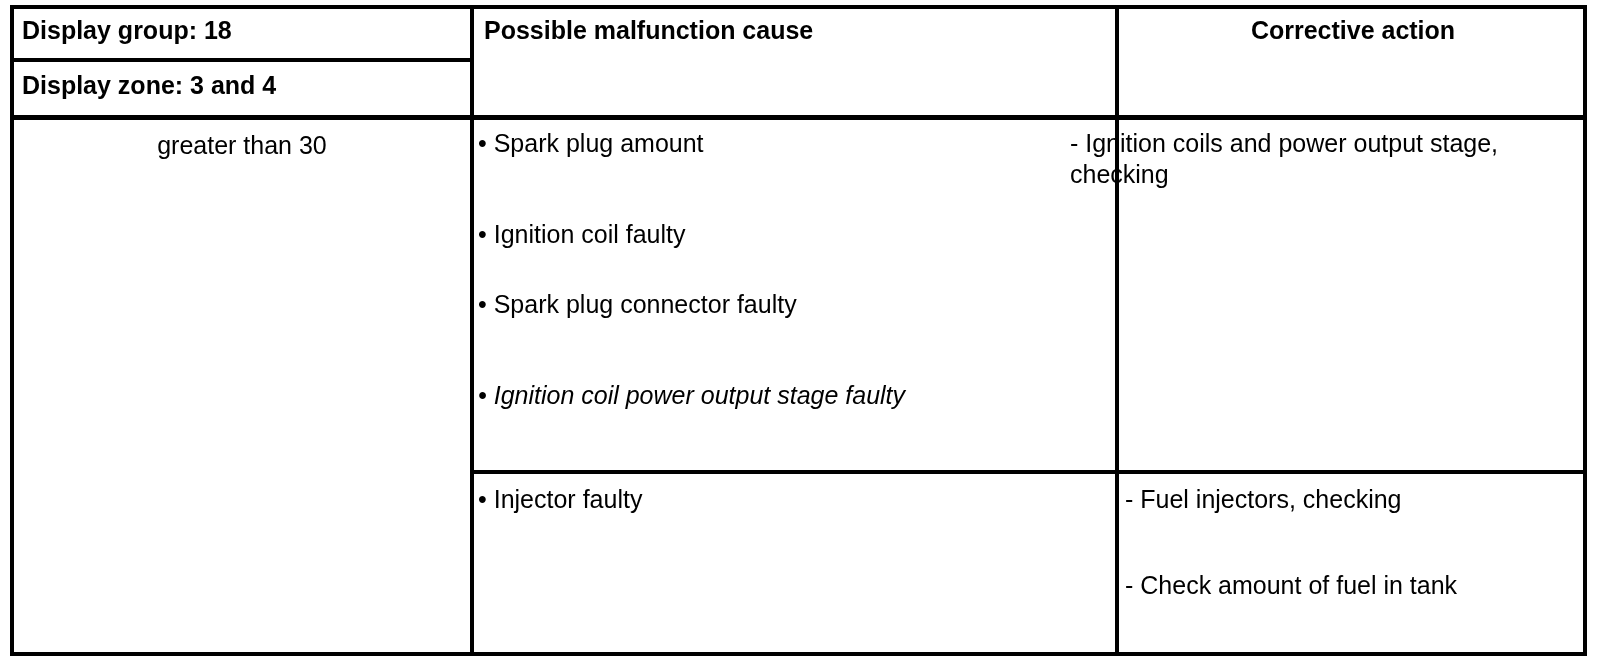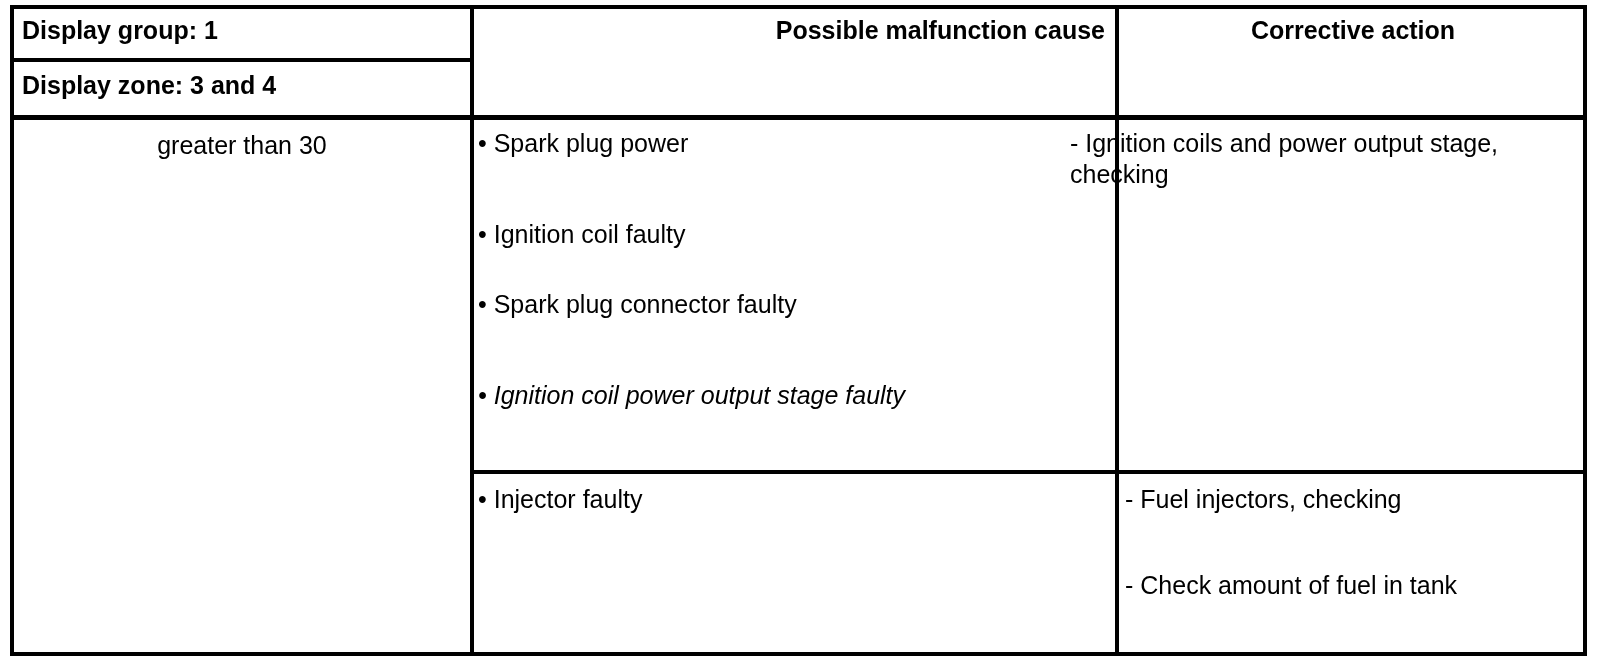--- a/index.html
+++ b/index.html
@@ -74,21 +74,21 @@
   }
   .hdr-zone {
     left: 0; top: 53px;
     width: 456px; height: 53px;
     padding: 8px 0 0 8px;
   }
   .hdr-cause {
     left: 460px; top: 0;
     width: 641px; height: 112px;
     padding: 6px 10px 0 10px;
-    text-align: right;
+    text-align: left;
   }
   .hdr-action {
     left: 1105px; top: 0;
     width: 468px; height: 106px;
     padding: 6px 10px 0 10px;
     text-align: center;
   }
 
   .bold-head {
     font-size: 25px;
@@ -161,41 +161,41 @@
 
   <div class="table">
 
     <div class="vline col1"></div>
     <div class="vline col2"></div>
     <div class="hline hdr-split"></div>
     <div class="hline header-body"></div>
     <div class="hline group-split"></div>
 
     <div class="cell hdr-group">
-      <div class="bold-head">Display group: 1</div>
+      <div class="bold-head">Display group: 18</div>
     </div>
 
     <div class="cell hdr-zone">
       <div class="bold-head">Display zone: 3 and 4</div>
     </div>
 
     <div class="cell hdr-cause">
       <div class="bold-head">Possible malfunction cause</div>
     </div>
 
     <div class="cell hdr-action">
       <div class="bold-head">Corrective action</div>
     </div>
 
     <div class="cell body-threshold">
       <div class="threshold-text">greater than 30</div>
     </div>
 
     <div class="cell causes-1">
-      <span class="item g1">• Spark plug power</span>
+      <span class="item g1">• Spark plug amount</span>
       <span class="item g3">• Ignition coil faulty</span>
       <span class="item g2">• Spark plug connector faulty</span>
       <span class="item g4">• Ignition coil power output stage faulty</span>
     </div>
 
     <div class="cell actions-1">
       <span class="item a1">- Ignition coils and power output stage, checking</span>
     </div>
 
     <div class="cell causes-2">

